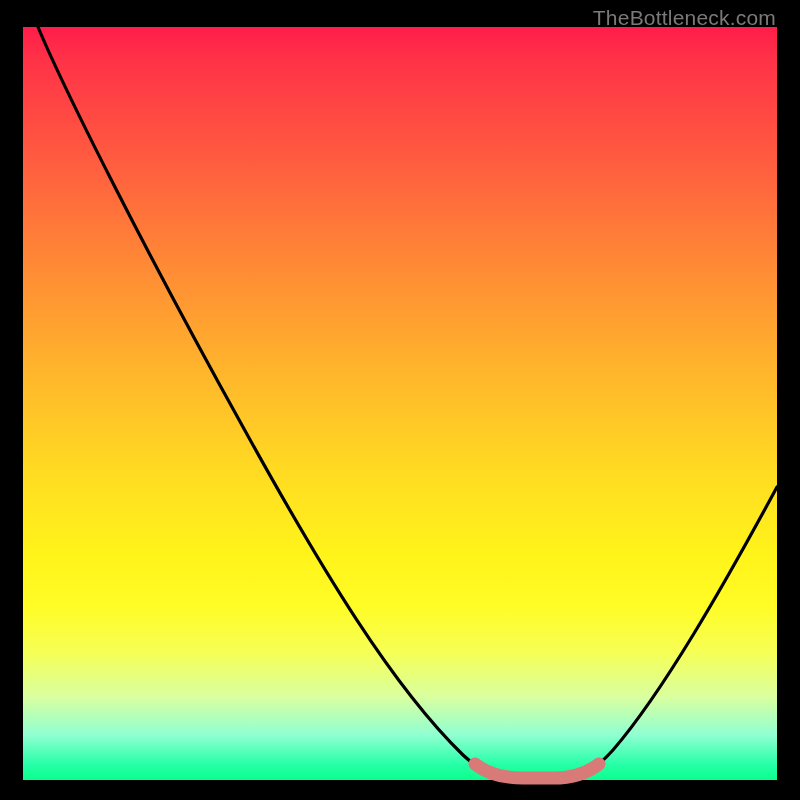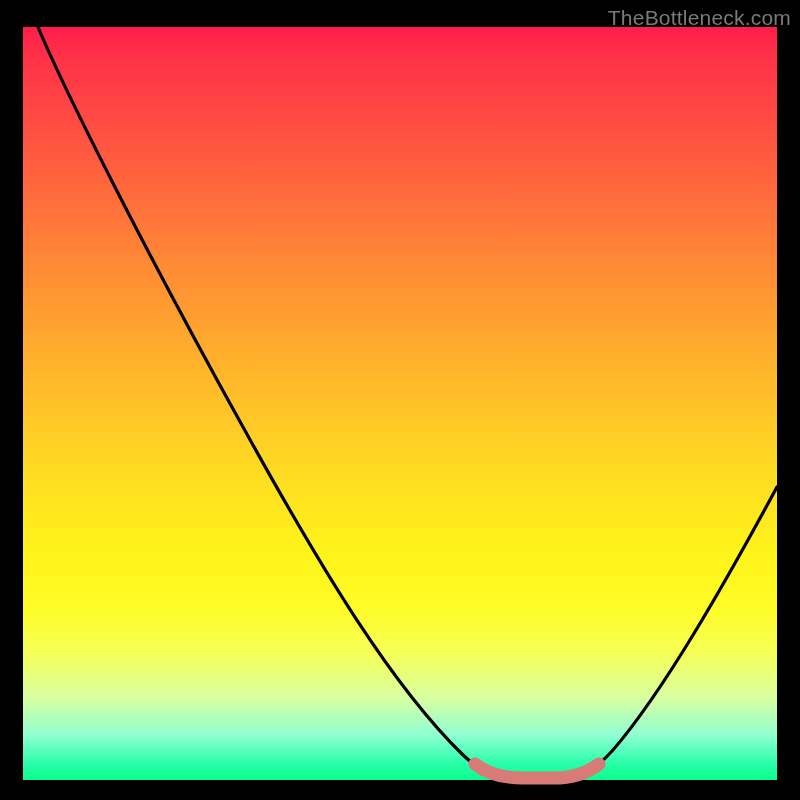--- a/index.html
+++ b/index.html
@@ -29,21 +29,21 @@
       #f6ff55 83%,
       #d9ffa0 89%,
       #90ffd2 94%,
       #25ffa7 98%,
       #0aff8c 100%
     );
   }
   .watermark {
     position: absolute;
     top: 6px;
-    right: 9px;
+    right: 24px;
     color: #7a7a7a;
     font-size: 21px;
     font-weight: 500;
     letter-spacing: 0.2px;
   }
   svg.curve {
     position: absolute;
     left: 0;
     top: 0;
     width: 754px;

